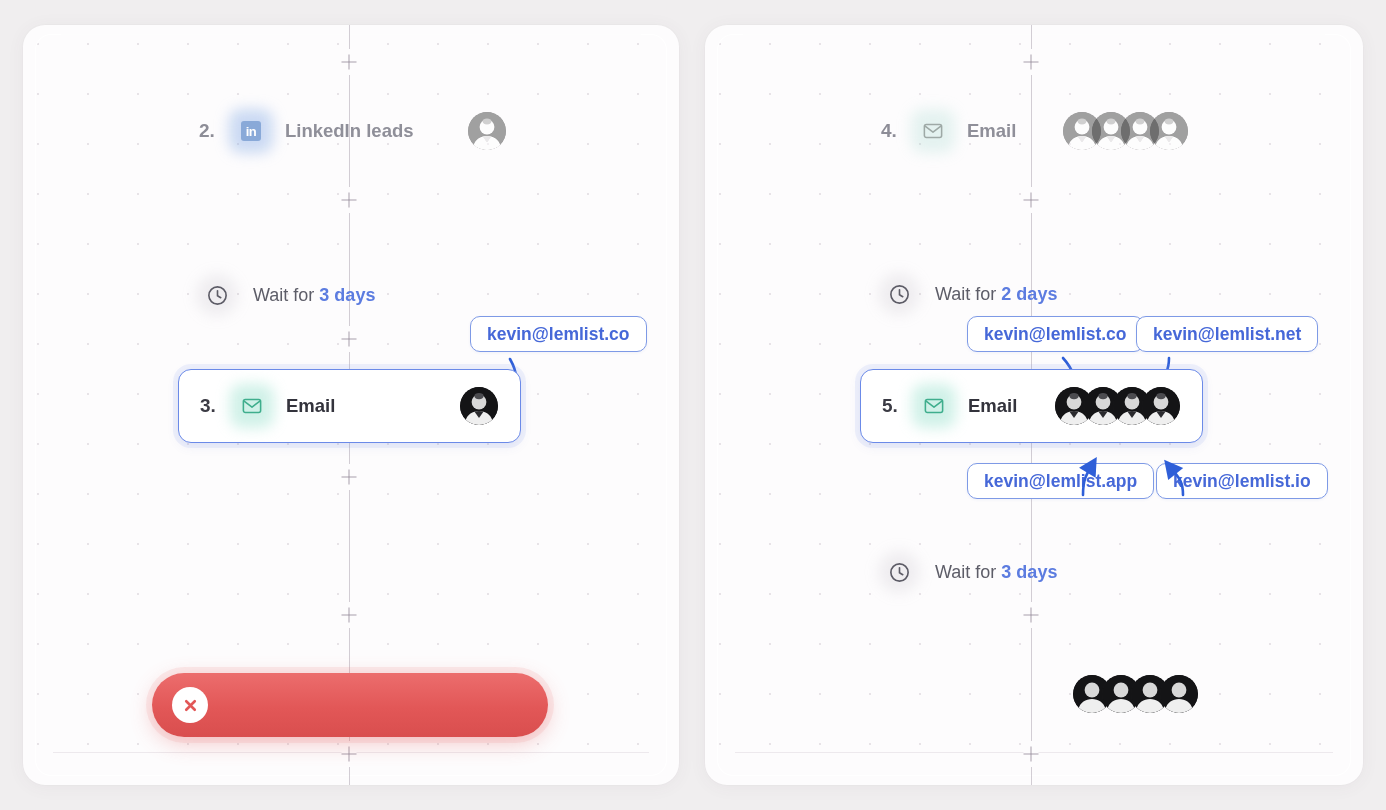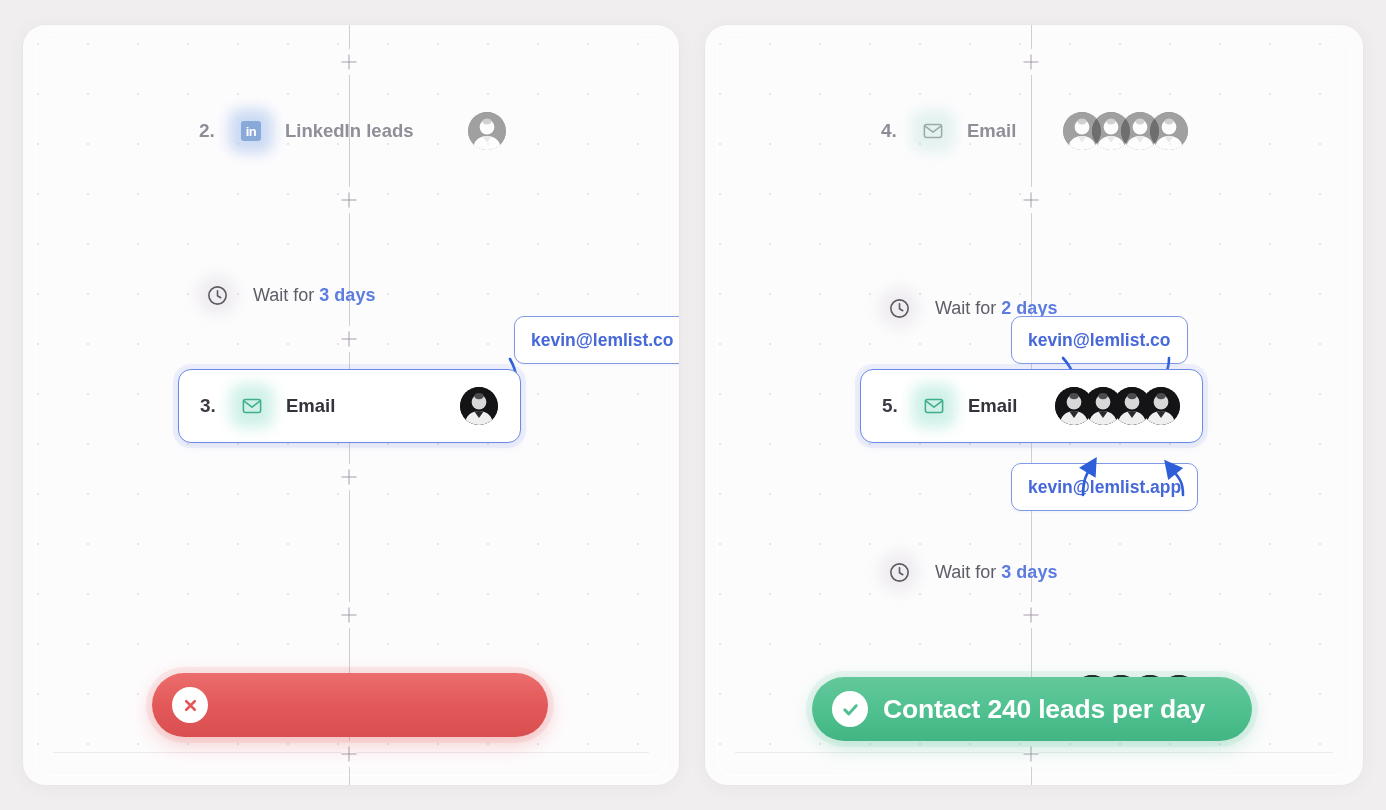--- a/index.html
+++ b/index.html
@@ -196,35 +196,34 @@
     font-size: 18px;
     color: #5d5d68;
     font-weight: 400;
     white-space: nowrap;
   }
   .wait-text b { color: #5c7ce0; font-weight: 700; }
 
   
   .chip {
     position: absolute;
-    height: 48px;
+    height: 36px;
     box-sizing: border-box;
     display: flex;
     align-items: center;
     justify-content: center;
     padding: 0 16px;
     background: #ffffff;
     border: 1.5px solid #7e9ae6;
     border-radius: 10px;
     color: #4668d8;
     font-size: 17.5px;
     font-weight: 700;
     white-space: nowrap;
     box-shadow: 0 1px 3px rgba(70,100,200,0.07);
-    margin-left: 44px;
   }
 
   
   .arrows {
     position: absolute;
     inset: 0;
     pointer-events: none;
     overflow: visible;
   }
 
@@ -433,37 +432,39 @@
               <circle cx="19" cy="19" r="19" fill="#2a2a2e"></circle>
               <circle cx="19" cy="15" r="7.4" fill="#cfcfcf"></circle>
               <path d="M19 12.5c-3 0-4.4-1.2-4.4-3.4 0-1.6 1.9-2.6 4.4-2.6s4.4 1 4.4 2.6c0 2.2-1.4 3.4-4.4 3.4z" fill="#7d7d82"></path>
               <path d="M5.6 33.5C7.2 27.8 12.6 24 19 24s11.8 3.8 13.4 9.5A19 19 0 0 1 19 38a19 19 0 0 1-13.4-4.5z" fill="#e3e3e3"></path>
               <path d="M14.4 24.6 19 31l4.6-6.4c-1.4-.4-3-.6-4.6-.6s-3.2.2-4.6.6z" fill="#a9a9ae"></path>
             </svg>
           </span>
       </span>
     </div>
 
-    <div class="row wait-row" style="left:172px; top:254px;justify-content:flex-end;">
+    <div class="row wait-row" style="left:172px; top:240px;justify-content:flex-end;">
       <span class="clock-wrap">
         <span class="halo"></span>
         <svg width="23" height="23" viewBox="0 0 24 24" fill="none" stroke="#4f4f59" stroke-width="1.7">
           <circle cx="12" cy="12" r="9"></circle>
           <path d="M12 7v5.3l3.4 2" stroke-linecap="round"></path>
         </svg>
       </span>
       <span class="wait-text">
         <span>Wait for</span>
         <b>2 days</b>
       </span>
     </div>
 
     <div class="chip" style="left:262px; top:291px;">kevin@lemlist.co</div>
+    <div class="chip" style="left:431px; top:291px;">kevin@lemlist.net</div>
 
     <div class="chip" style="left:262px; top:438px;">kevin@lemlist.app</div>
+    <div class="chip" style="left:451px; top:438px;">kevin@lemlist.io</div>
 
     <svg class="arrows">
       <defs>
         <marker id="ahR" markerWidth="9" markerHeight="9" refX="4" refY="4.5" orient="auto" markerUnits="strokeWidth">
           <path d="M0.5 0.8 L7.6 4.5 L0.5 8.2 Z" fill="#2f5fd8"></path>
         </marker>
       </defs>
       <path d="M358,333 C372,348 368,356 377,366" fill="none" stroke="#2f5fd8" stroke-width="2.6" stroke-linecap="round" marker-end="url(#ahR)"></path>
       <path d="M464,333 C464,348 458,352 450,363" fill="none" stroke="#2f5fd8" stroke-width="2.6" stroke-linecap="round" marker-end="url(#ahR)"></path>
       <path d="M378,470 C378,455 381,450 387,440" fill="none" stroke="#2f5fd8" stroke-width="2.6" stroke-linecap="round" marker-end="url(#ahR)"></path>
@@ -560,22 +561,14 @@
       <span class="avatar">
           <svg width="38" height="38" viewBox="0 0 38 38">
             <circle cx="19" cy="19" r="19" fill="#141416"></circle>
             <circle cx="19" cy="15" r="7.4" fill="#d8d8d8"></circle>
             <path d="M5.6 33.5C7.2 27.8 12.6 24 19 24s11.8 3.8 13.4 9.5A19 19 0 0 1 19 38a19 19 0 0 1-13.4-4.5z" fill="#efefef"></path>
           </svg>
         </span>
     </span>
   </div>
 
-  <div class="cta" id="cta-right">
-    <span class="circ">
-      <svg width="19" height="19" viewBox="0 0 20 20" fill="none" stroke="#4fc08f" stroke-width="3.1" stroke-linecap="round" stroke-linejoin="round">
-        <path d="M4 10.4 L8.2 14.6 L16 6"></path>
-      </svg>
-    </span>
-    <span>Contact 240 leads per day</span>
-  </div>
 
 </div>
 
 </body></html>

